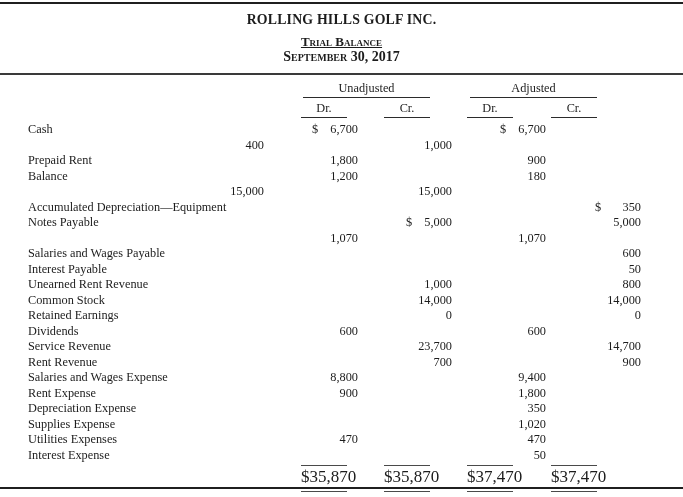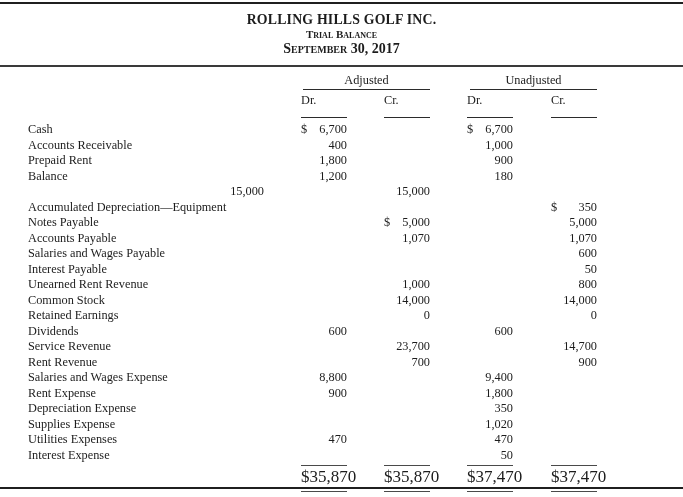--- a/index.html
+++ b/index.html
@@ -12,43 +12,43 @@
     overflow:hidden;
     box-sizing:border-box;
   }
   .rule-top { height:2px; background:#1f1f1f; margin-top:2px; }
   .rule-thick { height:2.5px; background:#3a3a3a; margin-top:8px; }
   .rule-bottom { position:absolute; left:0; right:0; top:487px; height:2px; background:#1f1f1f; }
 
   .doc-header { text-align:center; margin-top:9px; line-height:1.05; }
   .company { font-size:13.8px; font-weight:bold; letter-spacing:.2px; }
   .sc { font-variant:small-caps; font-weight:bold; }
-  .report { font-size:11px; margin-top:2px; }
+  .report { font-size:13px; margin-top:8px;text-decoration:underline; }
   .rdate { font-size:14px; margin-top:1px; }
 
   .grid-row {
     display:grid;
     grid-template-columns:236px 83px 83px 83px 84px;
     padding-left:28px; padding-right:86px;
   }
   .group-row { grid-template-columns:236px 166px 167px; margin-top:6px; font-size:12.3px; }
   .group-label {
     display:block; width:127px; margin-left:auto;
     text-align:center; padding-bottom:1px;
     border-bottom:1.3px solid #2b2b2b;
   }
   .drcr-row { margin-top:3px; font-size:12.3px; }
   .colhead {
     display:block; width:46px; margin-left:auto;
-    padding-bottom:9px;
+    text-align:center; padding-bottom:1px;
     border-bottom:1.3px solid #2b2b2b;
   }
 
   #rows-container { margin-top:4px; }
-  .body-row { font-size:12.3px; line-height:15.5px; }
+  .body-row { font-size:12.3px; line-height:15.5px;gap:11px; }
   .amt { display:flex; justify-content:space-between; width:46px; margin-left:auto; }
   .amt-total { display:block; width:46px; margin-left:auto; text-align:right; }
 
   .rule-row { margin-top:2px; height:4px; }
   .single-rule { display:block; width:46px; margin-left:auto; height:0; border-top:1.2px solid #4a4a4a; }
   .totals-row { font-size:17px; line-height:16px; }
   .dbl-row { margin-top:2px; height:5px; }
   .double-rule {
     display:block; width:46px; margin-left:auto; height:2.6px;
     border-top:1.2px solid #4a4a4a; border-bottom:1.2px solid #4a4a4a;
@@ -65,24 +65,24 @@
     <div class="company">ROLLING HILLS GOLF INC.</div>
     <div class="report sc">Trial Balance</div>
     <div class="rdate sc">September 30, 2017</div>
   </div>
 
   <div class="rule-thick"></div>
 
   <div class="grid-row group-row">
     <div></div>
     <div>
+      <span class="group-label">Unadjusted</span>
+    </div>
+    <div>
       <span class="group-label">Adjusted</span>
-    </div>
-    <div>
-      <span class="group-label">Unadjusted</span>
     </div>
   </div>
 
   <div class="grid-row drcr-row">
     <div></div>
     <div>
       <span class="colhead">Dr.</span>
     </div>
     <div>
       <span class="colhead">Cr.</span>
@@ -121,23 +121,20 @@
     <div>
       <span class="amt">
             <span class="cur"></span>
             <span class="num"></span>
           </span>
     </div>
   </div>
 
   <div class="grid-row body-row">
     <div>
-      <span>Accounts Receivable</span>
-    </div>
-    <div>
       <span class="amt">
             <span class="cur"></span>
             <span class="num">400</span>
           </span>
     </div>
     <div>
       <span class="amt">
             <span class="cur"></span>
             <span class="num"></span>
           </span>
@@ -298,23 +295,20 @@
     <div>
       <span class="amt">
             <span class="cur"></span>
             <span class="num">5,000</span>
           </span>
     </div>
   </div>
 
   <div class="grid-row body-row">
     <div>
-      <span>Accounts Payable</span>
-    </div>
-    <div>
       <span class="amt">
             <span class="cur"></span>
             <span class="num"></span>
           </span>
     </div>
     <div>
       <span class="amt">
             <span class="cur"></span>
             <span class="num">1,070</span>
           </span>

